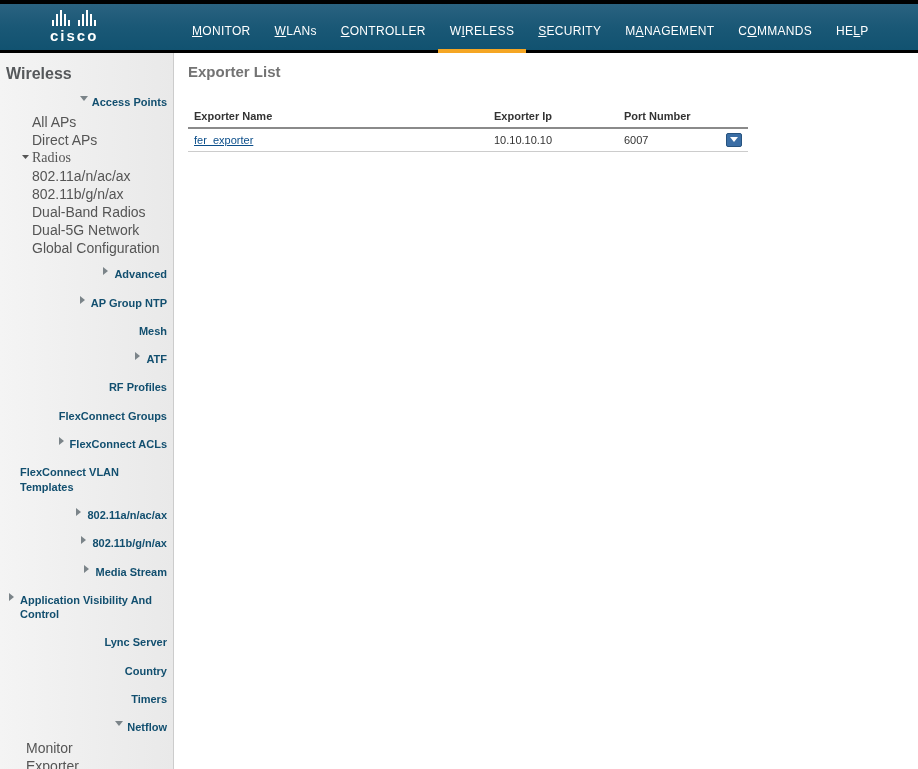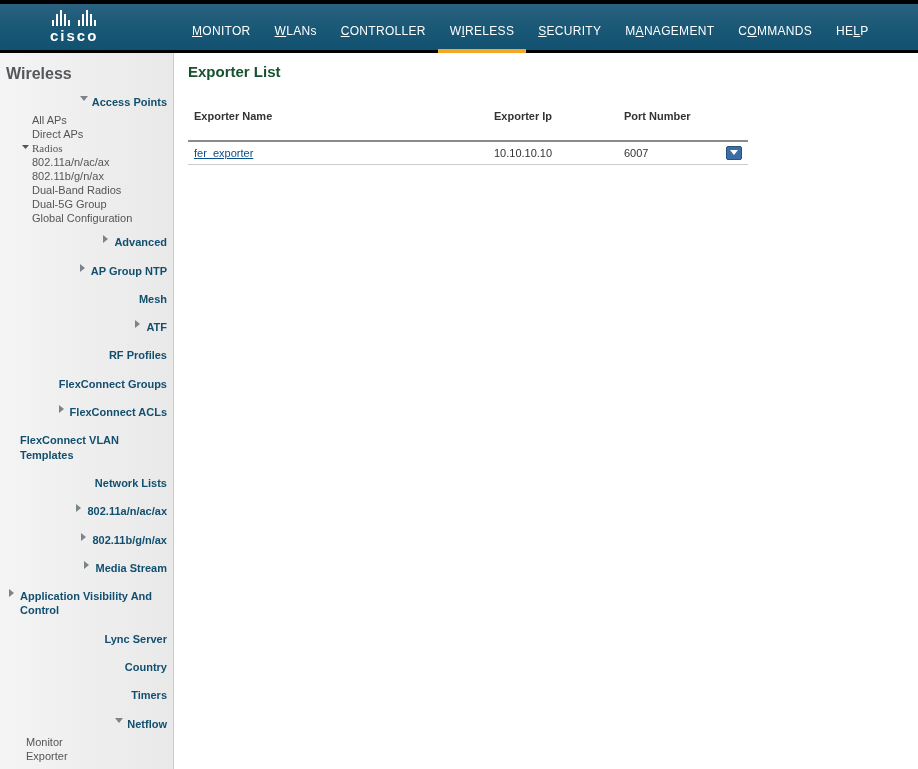--- a/index.html
+++ b/index.html
@@ -107,21 +107,21 @@
     font-weight:bold;
     font-size:11px;
     cursor:pointer;
     line-height:1.3;
     padding:2px 0;
   }
   .menu-row.spaced { margin-top:6px; }
   .sub {
     padding-left: 26px;
     color:#555;
-    font-size:11px;
+    font-size:14px;
   }
   .sub-item {
     padding:1px 0;
     color:#555;
     cursor:pointer;
   }
   .sub-row {
     display:flex;
     align-items:center;
     font-family:Liberation Serif, serif;
@@ -130,34 +130,34 @@
     width:10px;
     display:inline-block;
     margin-left:-10px;
   }
   .content {
     flex:1;
     padding: 10px 14px;
   }
   .page-title {
     font-size:15px;
-    color:#14532d;
+    color:#737373;
     font-weight:bold;
     padding-bottom: 24px;
   }
   table.exporter {
     border-collapse: collapse;
     width: 560px;
   }
   table.exporter th {
     text-align:left;
     font-size:11px;
     color:#333;
     font-weight:bold;
-    padding: 6px 6px 18px 6px;
+    padding: 6px 6px 5px 6px;
     border-bottom: 2px solid #8a8a8a;
     background:#fff;
   }
   table.exporter td {
     padding: 4px 6px;
     border-bottom:1px solid #ccc;
     font-size:11px;
     color:#333;
     vertical-align:middle;
   }
@@ -230,21 +230,21 @@
           <span class="tri">
             <svg width="8" height="8">
                 <polygon points="0,1 7,1 3.5,5" fill="#555"></polygon>
               </svg>
           </span>
           <div class="sub-item">Radios</div>
         </div>
         <div class="sub-item">802.11a/n/ac/ax</div>
         <div class="sub-item">802.11b/g/n/ax</div>
         <div class="sub-item">Dual-Band Radios</div>
-        <div class="sub-item">Dual-5G Group</div>
+        <div class="sub-item">Dual-5G Network</div>
         <div class="sub-item">Global Configuration</div>
       </div>
 
       <div class="menu-row spaced">
         <span class="arrow">
           <svg width="9" height="9">
               <polygon points="1,0 6,4 1,8" fill="#7b8489"></polygon>
             </svg>
         </span>
         <span class="label">Advanced</span>
@@ -290,24 +290,20 @@
             </svg>
         </span>
         <span class="label">FlexConnect ACLs</span>
       </div>
 
       <div class="menu-row spaced">
         <span class="arrow"></span>
         <span class="label">FlexConnect VLAN Templates</span>
       </div>
 
-      <div class="menu-row spaced">
-        <span class="arrow"></span>
-        <span class="label">Network Lists</span>
-      </div>
 
       <div class="menu-row spaced">
         <span class="arrow">
           <svg width="9" height="9">
               <polygon points="1,0 6,4 1,8" fill="#7b8489"></polygon>
             </svg>
         </span>
         <span class="label">802.11a/n/ac/ax</span>
       </div>
 

